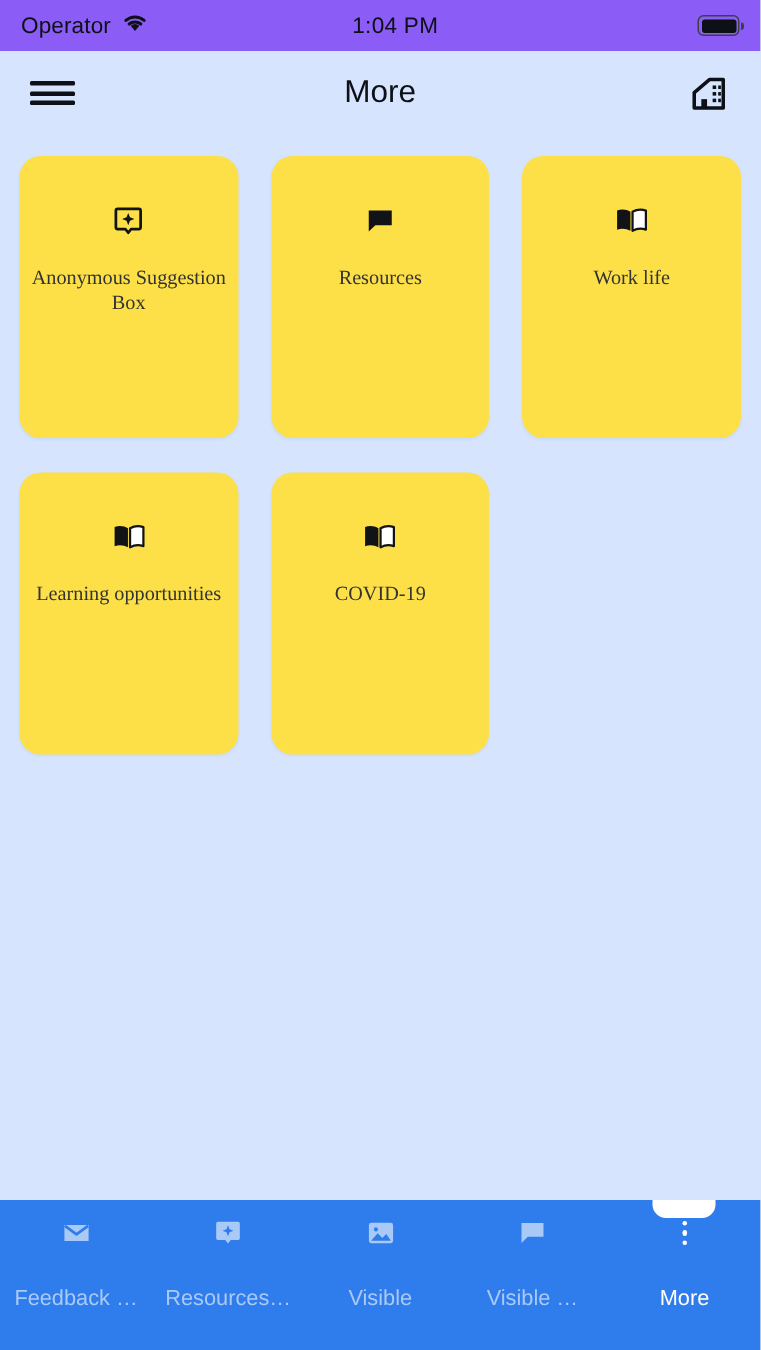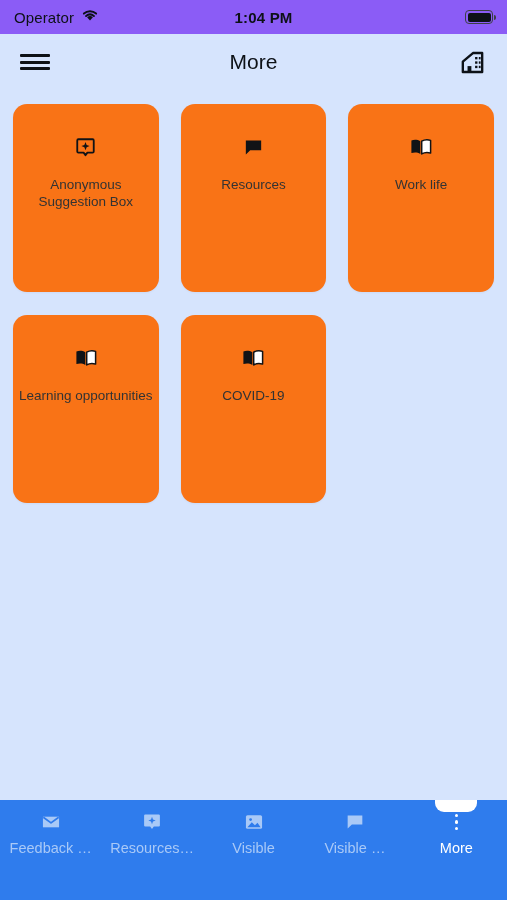--- a/index.html
+++ b/index.html
@@ -34,21 +34,21 @@
     font-size: 15px;
     color: #0d1117;
     letter-spacing: 0.1px;
   }
   .wifi-icon { display: block; }
   .status-time {
     position: absolute;
     left: 0; right: 0;
     text-align: center;
     font-size: 15px;
-    font-weight: bold;
+    font-weight: normal;
     color: #0d1117;
     letter-spacing: 0.2px;
     pointer-events: none;
     margin-left: 20px;
   }
   .status-right {
     margin-left: auto;
     display: flex;
     align-items: center;
   }
@@ -124,29 +124,30 @@
   
   .tile-grid {
     padding: 14px 13px 0 13px;
     display: grid;
     grid-template-columns: repeat(3, 1fr);
     column-gap: 22px;
     row-gap: 23px;
     align-content: start;
   }
   .tile {
-    background: #f97316;
+    background: #fde047;
     border-radius: 14px;
     height: 188px;
     display: flex;
     flex-direction: column;
     align-items: center;
     padding-top: 28px;
     cursor: pointer;
     box-shadow: 0 1px 2px rgba(30,60,110,0.05);
+    font-family: Liberation Serif, serif;
   }
   .tile-icon {
     height: 30px;
     display: flex;
     align-items: center;
     justify-content: center;
     margin-bottom: 14px;
   }
   .tile-label {
     font-size: 13.5px;
@@ -165,21 +166,21 @@
     background: #2f7ced;
     display: flex;
     align-items: flex-start;
     padding-top: 10px;
   }
   .nav-item {
     flex: 1;
     display: flex;
     flex-direction: column;
     align-items: center;
-    gap: 6px;
+    gap: 24px;
     cursor: pointer;
     position: relative;
     min-width: 0;
   }
   .nav-icon {
     height: 24px;
     display: flex;
     align-items: center;
     justify-content: center;
   }

